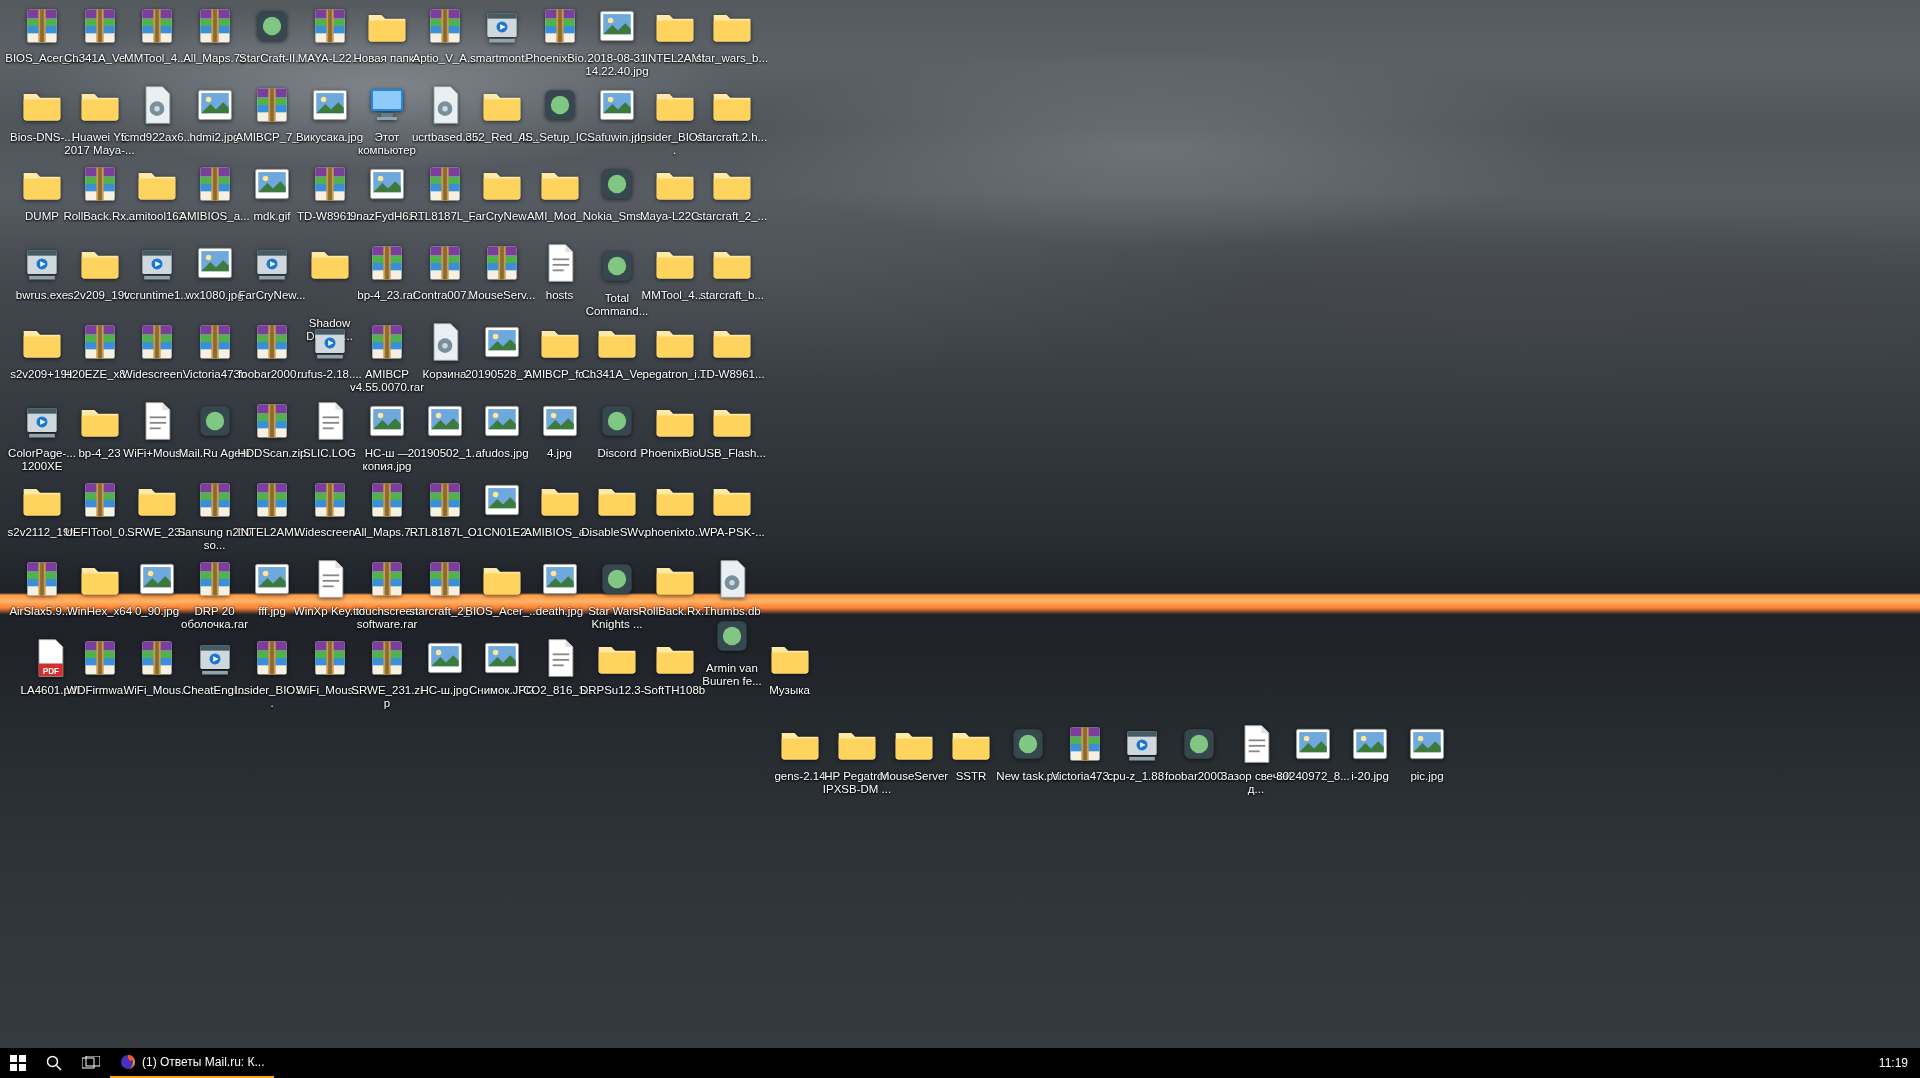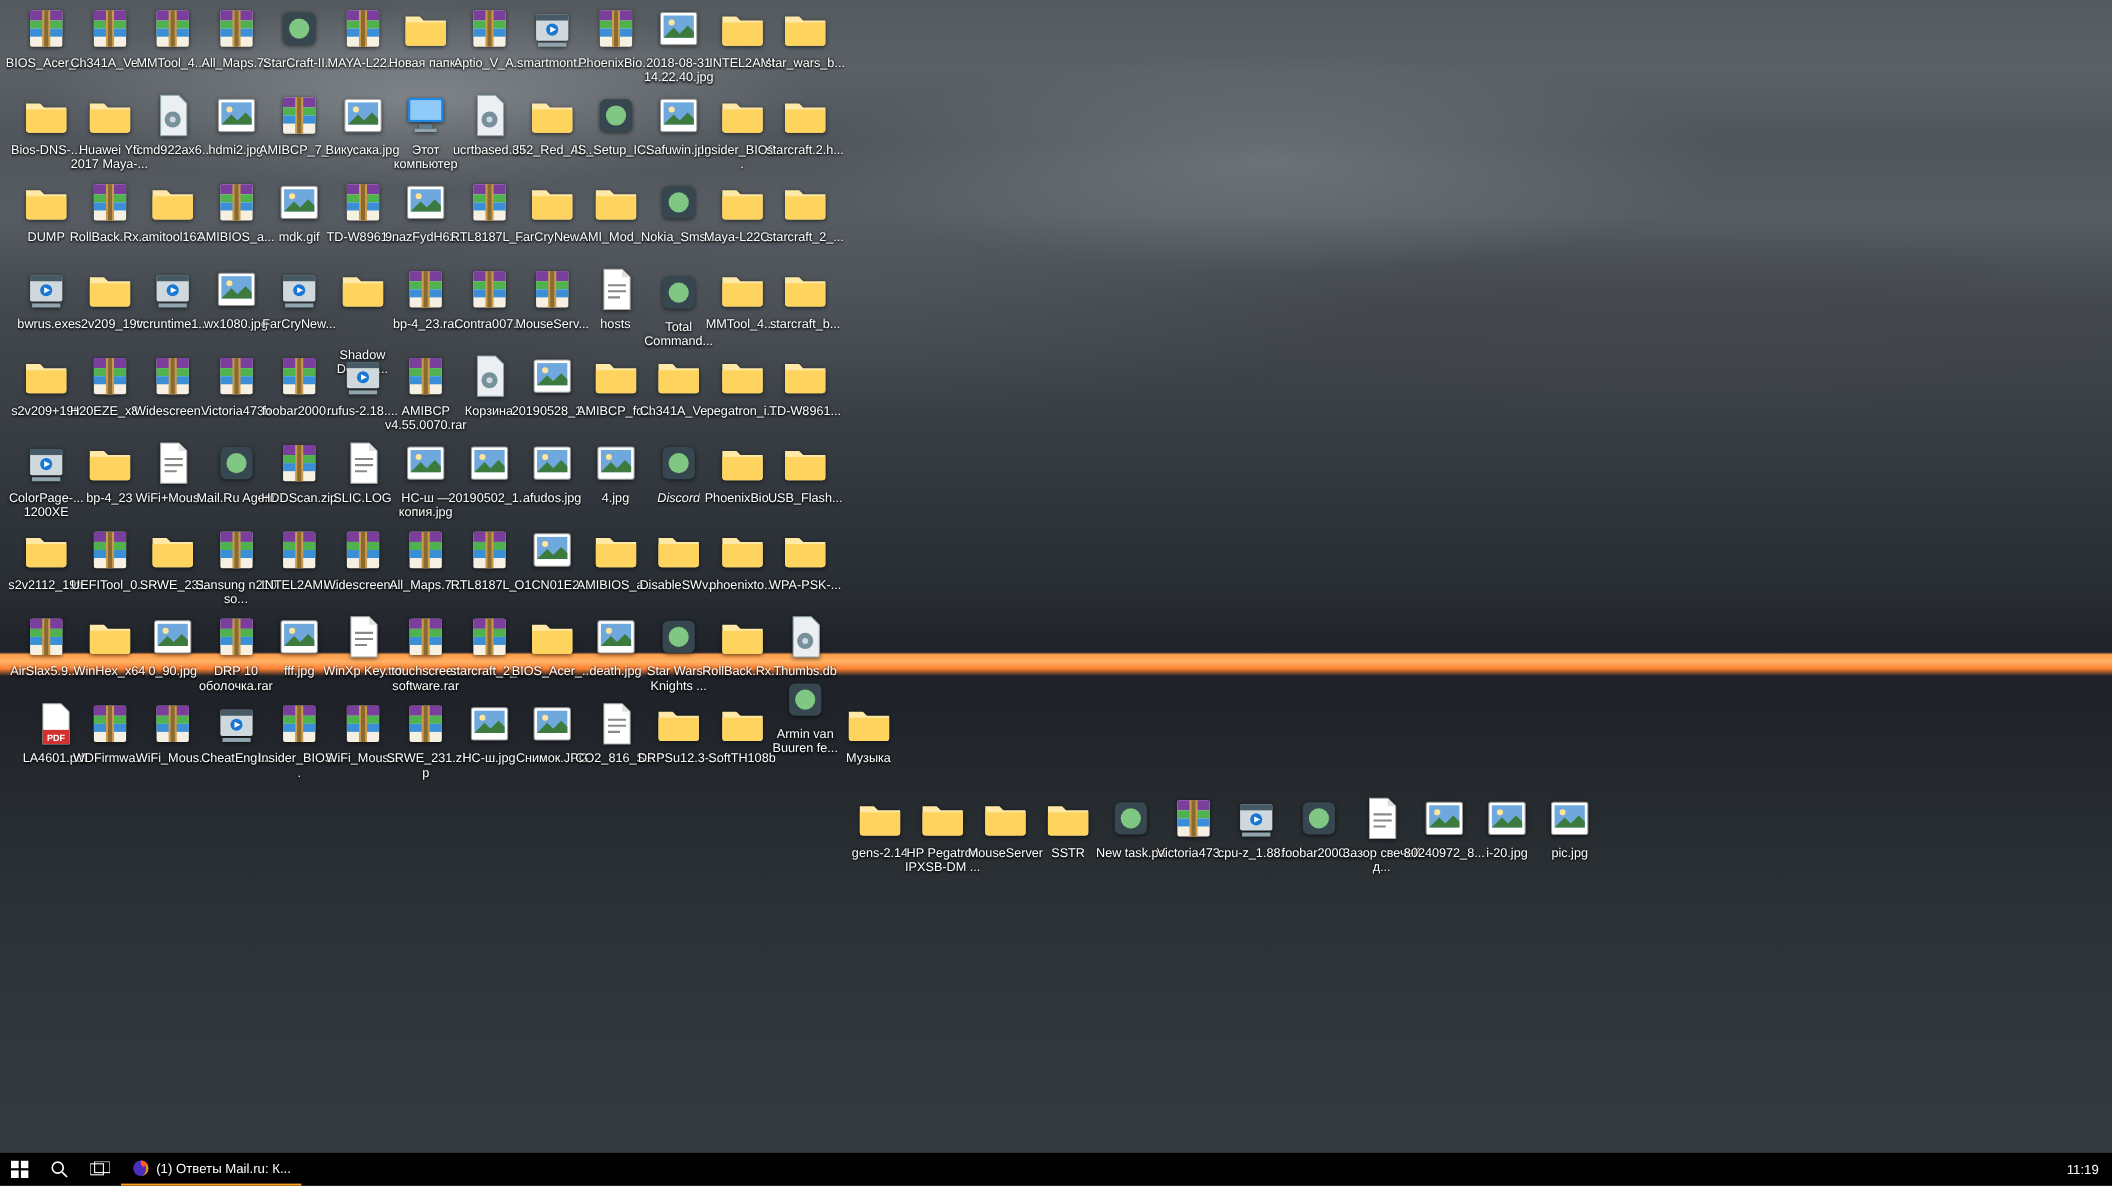--- a/index.html
+++ b/index.html
@@ -672,21 +672,21 @@
       <div class="label">afudos.jpg</div>
     </div>
     <div class="icon img" style="left: 521.5px; top: 397px;">
       <div class="glyph">
         <svg viewBox="0 0 48 48">
           <use href="#sym-img"></use>
         </svg>
       </div>
       <div class="label">4.jpg</div>
     </div>
-    <div class="icon app" style="left: 579px; top: 397px; font-style: italic;">
+    <div class="icon app" style="left: 579px; top: 397px;">
       <div class="glyph">
         <svg viewBox="0 0 48 48">
           <use href="#sym-app"></use>
         </svg>
       </div>
       <div class="label">Discord</div>
     </div>
     <div class="icon folder" style="left: 636.5px; top: 397px;">
       <div class="glyph">
         <svg viewBox="0 0 48 48">
@@ -830,21 +830,21 @@
         </svg>
       </div>
       <div class="label">0_90.jpg</div>
     </div>
     <div class="icon rar" style="left: 176.5px; top: 555px;">
       <div class="glyph">
         <svg viewBox="0 0 48 48">
           <use href="#sym-rar"></use>
         </svg>
       </div>
-      <div class="label">DRP 10 оболочка.rar</div>
+      <div class="label">DRP 20 оболочка.rar</div>
     </div>
     <div class="icon img" style="left: 234px; top: 555px;">
       <div class="glyph">
         <svg viewBox="0 0 48 48">
           <use href="#sym-img"></use>
         </svg>
       </div>
       <div class="label">fff.jpg</div>
     </div>
     <div class="icon txt" style="left: 291.5px; top: 555px;">

